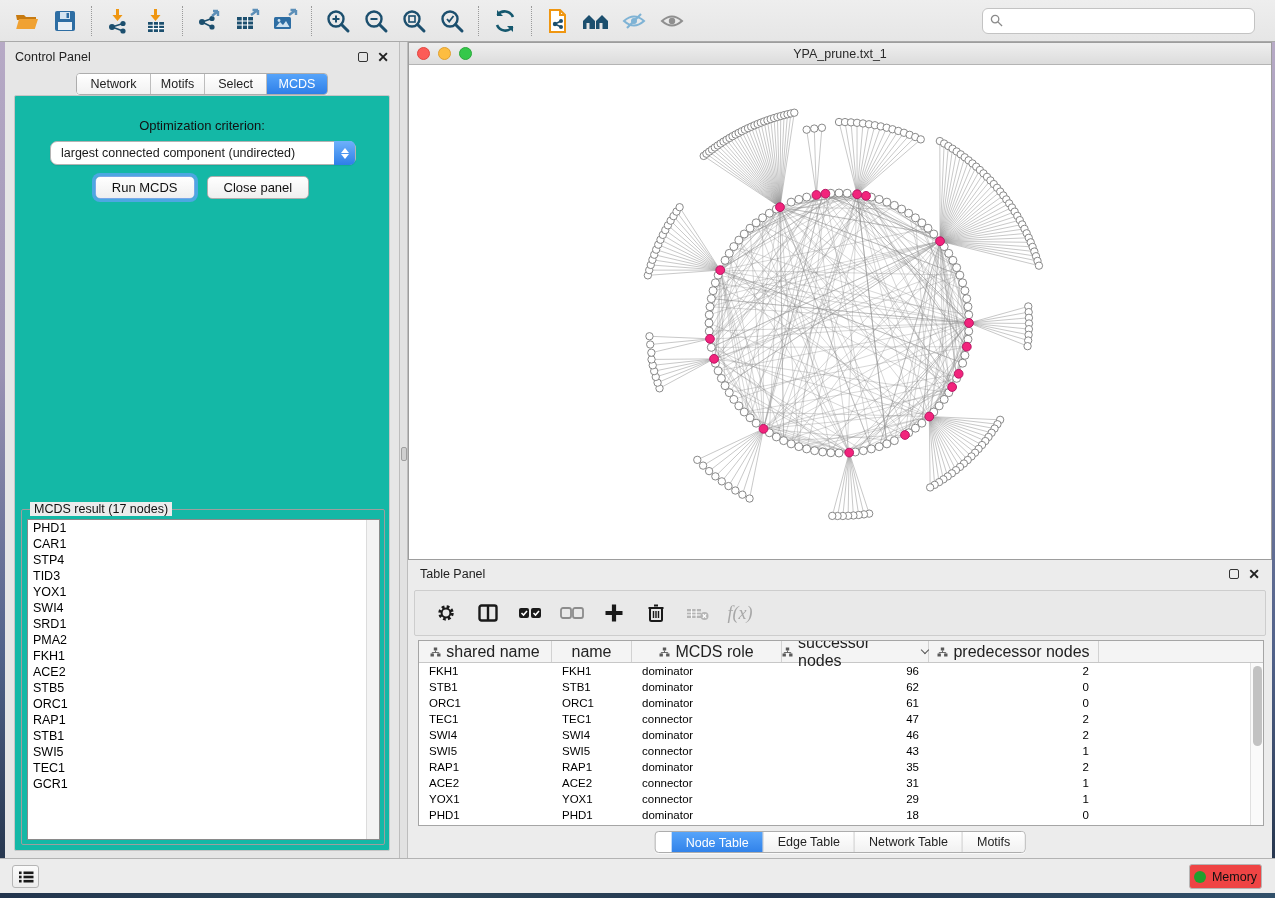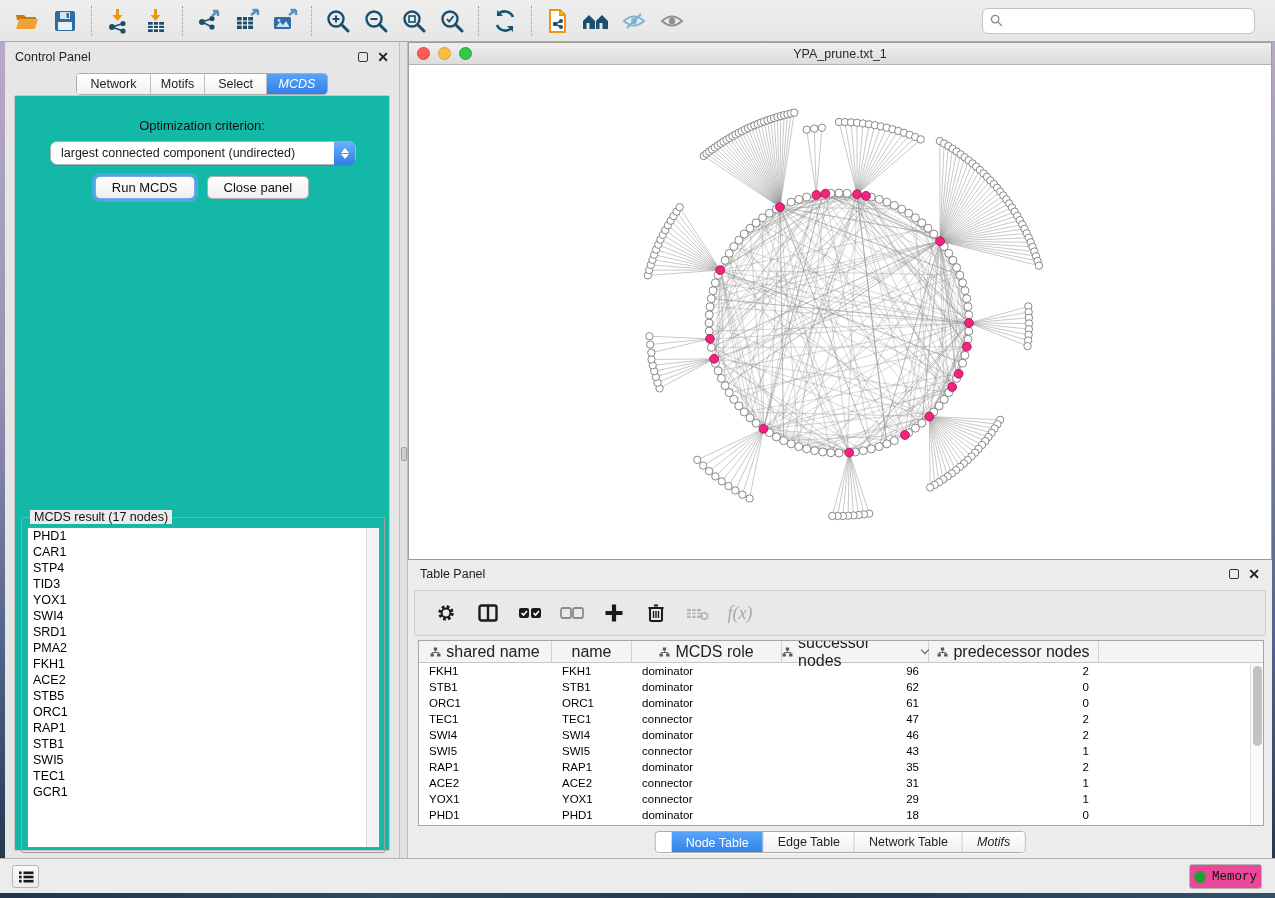--- a/index.html
+++ b/index.html
@@ -30,21 +30,21 @@
   .cp-titlebar { position:absolute; left:0; top:0; width:100%; height:30px; display:flex; align-items:center; padding:0 10px; }
   .panel-title { font-size:12.5px; color:#222; }
   .win-ctrls { margin-left:auto; display:flex; gap:9px; align-items:center; }
   .wc-float { width:10px; height:10px; border:1.8px solid #333; border-radius:2px; }
   .wc-close { font-size:14px; font-weight:bold; color:#222; line-height:10px; }
 
   .segmented { display:flex; border:1px solid #adadad; border-radius:4px; overflow:hidden;
                background:#fff; height:22px; box-shadow:0 1px 0 rgba(255,255,255,.7); }
   .seg { display:flex; align-items:center; justify-content:center; font-size:12.5px; color:#222;
          border-right:1px solid #bdbdbd; background:linear-gradient(#ffffff,#f1f1f1); cursor:default; }
-  .seg:last-child { border-right:none;font-style:italic; }
+  .seg:last-child { border-right:none; }
   .seg.active { background:linear-gradient(#56a4fa,#2e7fe8); color:#fff; }
   .cp-tabs { position:absolute; left:50%; transform:translateX(-50%); top:31px;text-align:right; }
 
   .cp-body { position:absolute; left:9px; top:53px; width:376px; height:756px;
              background:#14b8a6; border:1px solid #c6c6c6; border-radius:2px; }
   .opt-label { position:absolute; left:0; top:22px; width:100%; text-align:center; font-size:13px; color:#111; }
   .dropdown { position:absolute; left:35px; top:45px; width:306px; height:24px; background:#fff;
               border:1px solid #b3b3b3; border-radius:7px; display:flex; align-items:center;
               font-size:12.5px; padding-left:10px; box-shadow:0 1px 1px rgba(0,0,0,.08); }
   .dd-stepper { position:absolute; right:0; top:-1px; width:21px; height:24px; border-radius:0 5px 5px 0;
@@ -53,21 +53,21 @@
   .dd-stepper .up, .dd-stepper .dn { width:0; height:0; border-left:4px solid transparent; border-right:4px solid transparent; }
   .dd-stepper .up { border-bottom:5px solid #fff; }
   .dd-stepper .dn { border-top:5px solid #fff; }
   .cp-buttons { position:absolute; left:0; top:80px; width:100%; display:flex; justify-content:center; gap:12px; }
   .mac-btn { height:23px; padding:0 16px; border:1px solid #aeaeae; border-radius:5px;
              background:linear-gradient(#ffffff,#efefef); font-size:13px; color:#111;
              font-family:"Liberation Sans",sans-serif; }
   .mac-btn.focus-ring { box-shadow:0 0 0 3px rgba(96,162,245,.75); border-color:#7aa8e8; }
 
   .mcds-group { position:absolute; left:6px; top:413px; width:364px; height:336px;
-                border:1px solid #9e9e9e; border-radius:2px;margin-top:8px; }
+                border:1px solid #9e9e9e; border-radius:2px; }
   .mcds-legend { position:absolute; left:8px; top:-8px; background:#ececec; padding:0 4px; font-size:12.5px; color:#111; }
   .mcds-list { position:absolute; left:5px; top:9px; width:353px; height:321px; background:#fff;
                border:1px solid #8a8a8a; overflow:hidden; }
   .mcds-list .track { position:absolute; right:0; top:0; width:13px; height:100%;
                background:#f3f3f3; border-left:1px solid #dcdcdc; }
   .mcds-item { font-size:12.5px; line-height:16px; padding-left:5px; color:#000; }
 
   .v-splitter { position:absolute; left:399px; top:0; width:9px; height:816px; background:#e2e2e2;
                 border-left:1px solid #bdbdbd; border-right:1px solid #bdbdbd; }
   .v-grip { position:absolute; left:1px; top:405px; width:6px; height:14px; background:#cfcfcf;
@@ -113,21 +113,21 @@
   .tp-tabs { position:absolute; left:50%; transform:translateX(-50%); top:271px; }
   .tp-tabs .seg { padding:0 14px; font-size:12.5px; }
 
   
   .statusbar { position:absolute; left:0; top:858px; width:1275px; height:35px; background:#ececec;
                border-top:1px solid #b3b3b3; }
   .list-btn { position:absolute; left:12px; top:6px; width:27px; height:23px; border:1px solid #b5b5b5;
               border-radius:3px; background:linear-gradient(#fbfbfb,#ececec);
               display:flex; align-items:center; justify-content:center; }
   .memory-btn { position:absolute; right:13px; top:5px; width:73px; height:25px; border:1px solid #b5b5b5;
-              border-radius:3px; background:#ec4899; display:flex; align-items:center; justify-content:center; gap:6px;font-family:Liberation Mono, monospace; }
+              border-radius:3px; background:#ef4444; display:flex; align-items:center; justify-content:center; gap:6px; }
   .mem-dot { width:12px; height:12px; border-radius:50%; background:#1fa02e; }
   .memory-btn span.lbl { font-size:12.5px; color:#111; }
 </style>
 </head>
 <body>
 
 <div class="screen">
 
   <div class="toolbar">
     <div class="tb-btn">

